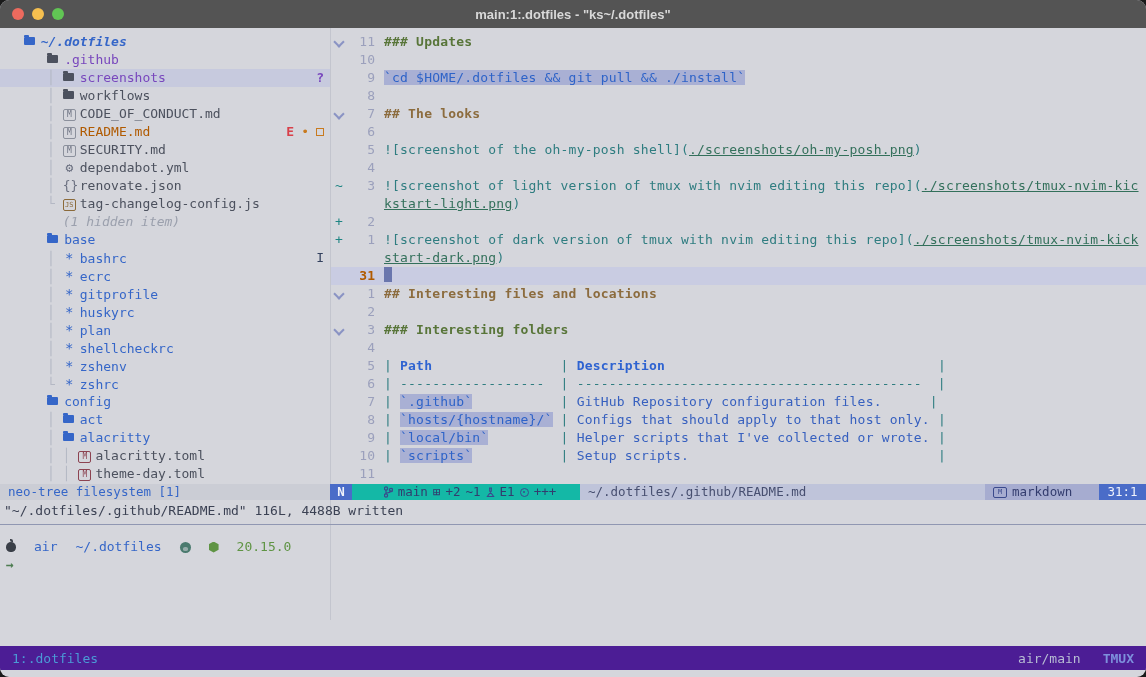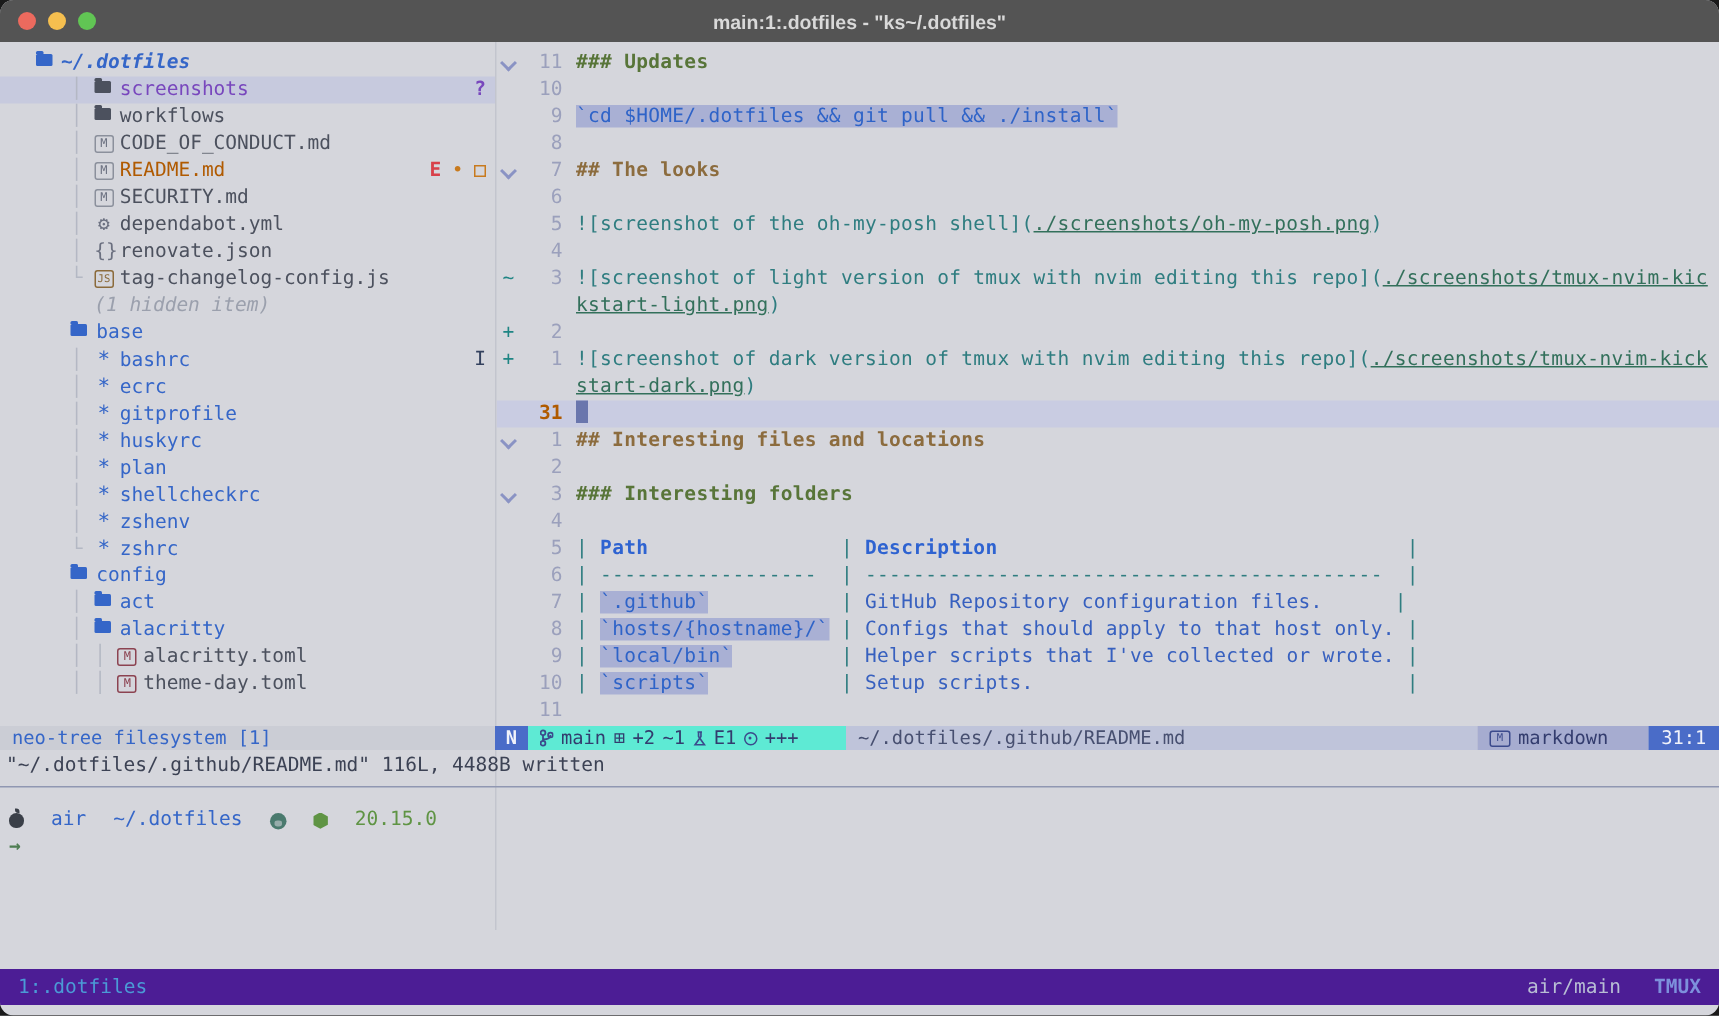--- a/index.html
+++ b/index.html
@@ -56,21 +56,21 @@
   .sg-h3{color:#587539;font-weight:bold;}
   .sg-c{color:#2e63c8;background:#a9b0d4;}
   .sg-p{color:#2f7d80;}
   .sg-hb{color:#2e63d1;font-weight:bold;}
   .sg-b{color:#3760bf;}
   
   .tree-status{position:absolute;left:0;top:484px;width:330px;height:16px;line-height:16px;background:#cbcdd5;
                color:#3566c8;padding-left:8px;box-sizing:border-box;font-size:12.5px;}
   .statusline{position:absolute;left:330px;top:484px;width:816px;height:16px;display:flex;font-size:12.5px;line-height:16px;}
   .sl-mode{width:22px;background:#4a6cc8;color:#f0f2fa;font-weight:bold;text-align:center;}
-  .sl-b{width:212px;background:#5eead4;color:#333c6e;display:flex;align-items:center;gap:5px;padding-left:8px;box-sizing:border-box;}
+  .sl-b{width:228px;background:#14b8a6;color:#333c6e;display:flex;align-items:center;gap:5px;padding-left:8px;box-sizing:border-box;justify-content:center;}
   .sl-c{flex:1;background:#bfc4da;color:#474f70;padding-left:8px;display:flex;align-items:center;}
   .sl-ft{width:114px;background:#a6acd0;color:#333c6e;display:flex;align-items:center;gap:5px;padding-left:8px;box-sizing:border-box;}
   .sl-pos{width:47px;background:#4a6cc8;color:#f0f2fa;font-weight:normal;text-align:center;}
   .sl-icon svg{display:block;}
   .circ{display:inline-block;width:9px;height:9px;border:1.5px solid #3b4a8c;border-radius:50%;box-sizing:border-box;position:relative;}
   .circ::after{content:"";position:absolute;left:2px;top:2px;width:2px;height:2px;background:#3b4a8c;border-radius:50%;}
   .ftbox{display:inline-block;width:12px;font-size:7px;line-height:9px;text-align:center;color:#3b4a8c;
          border:1px solid #3b4a8c;border-radius:2px;}
   
   .msgline{position:absolute;left:0;top:502px;width:100%;height:18px;line-height:18px;color:#3c4254;padding-left:4px;box-sizing:border-box;}
@@ -100,20 +100,21 @@
     <div class="traffic">
       <span class="tl red"></span>
       <span class="tl yel"></span>
       <span class="tl grn"></span>
     </div>
     <span class="title-text">main:1:.dotfiles - "ks~/.dotfiles"</span>
   </div>
 
   <div class="sidebar" id="file-tree">
       <div class="trow"><span class="pre">  </span><span class="icon-folder fold-blue"></span><span class="lbl-root">~/.dotfiles</span></div>
+      <div class="trow"><span class="pre">     </span><span class="icon-folder fold-dark"></span><span class="lbl-purple">.github</span></div>
       <div class="trow sel"><span class="pre">     │ </span><span class="icon-folder fold-dark"></span><span class="lbl-purple">screenshots</span><span class="rbadges"><span class="bdg-q">?</span></span></div>
       <div class="trow"><span class="pre">     │ </span><span class="icon-folder fold-dark"></span><span class="lbl-gray">workflows</span></div>
       <div class="trow"><span class="pre">     │ </span><span class="fbox">M</span><span class="lbl-gray">CODE_OF_CONDUCT.md</span></div>
       <div class="trow"><span class="pre">     │ </span><span class="fbox">M</span><span class="lbl-orange">README.md</span><span class="rbadges"><span class="bdg-red">E</span><span class="bdg-dot">•</span><span class="bdg-sq"></span></span></div>
       <div class="trow"><span class="pre">     │ </span><span class="fbox">M</span><span class="lbl-gray">SECURITY.md</span></div>
       <div class="trow"><span class="pre">     │ </span><span class="gicon">⚙</span><span class="lbl-gray">dependabot.yml</span></div>
       <div class="trow"><span class="pre">     │ </span><span class="gicon">{}</span><span class="lbl-gray">renovate.json</span></div>
       <div class="trow"><span class="pre">     └ </span><span class="fbox js">JS</span><span class="lbl-gray">tag-changelog-config.js</span></div>
       <div class="trow"><span class="pre">       </span><span class="lbl-hidden">(1 hidden item)</span></div>
       <div class="trow"><span class="pre">     </span><span class="icon-folder fold-blue"></span><span class="lbl-blue">base</span></div>

